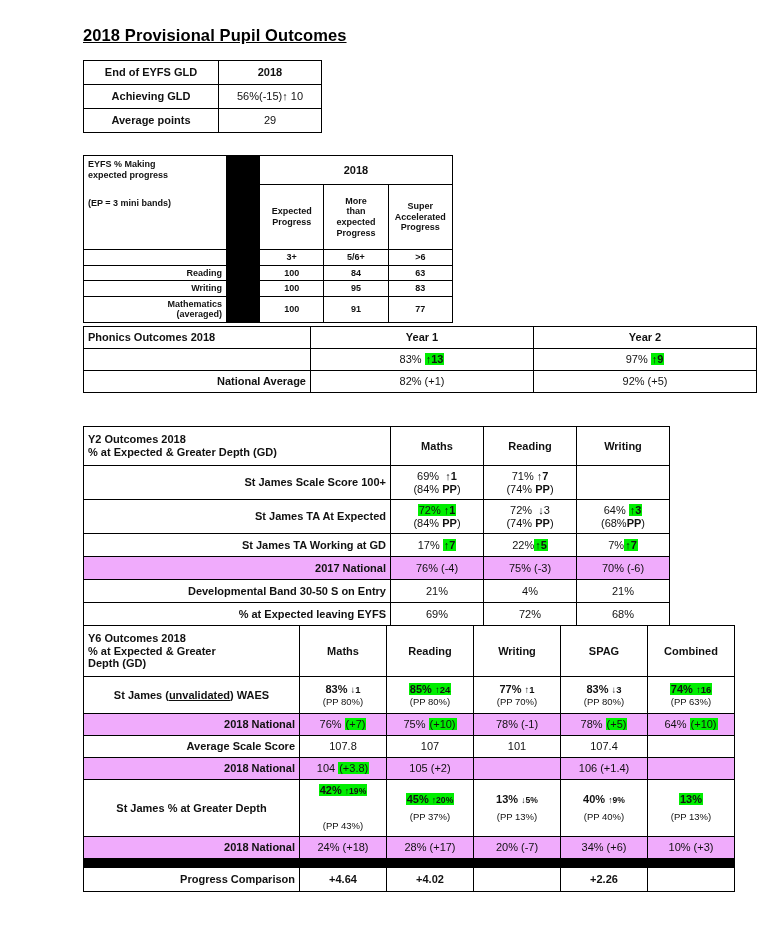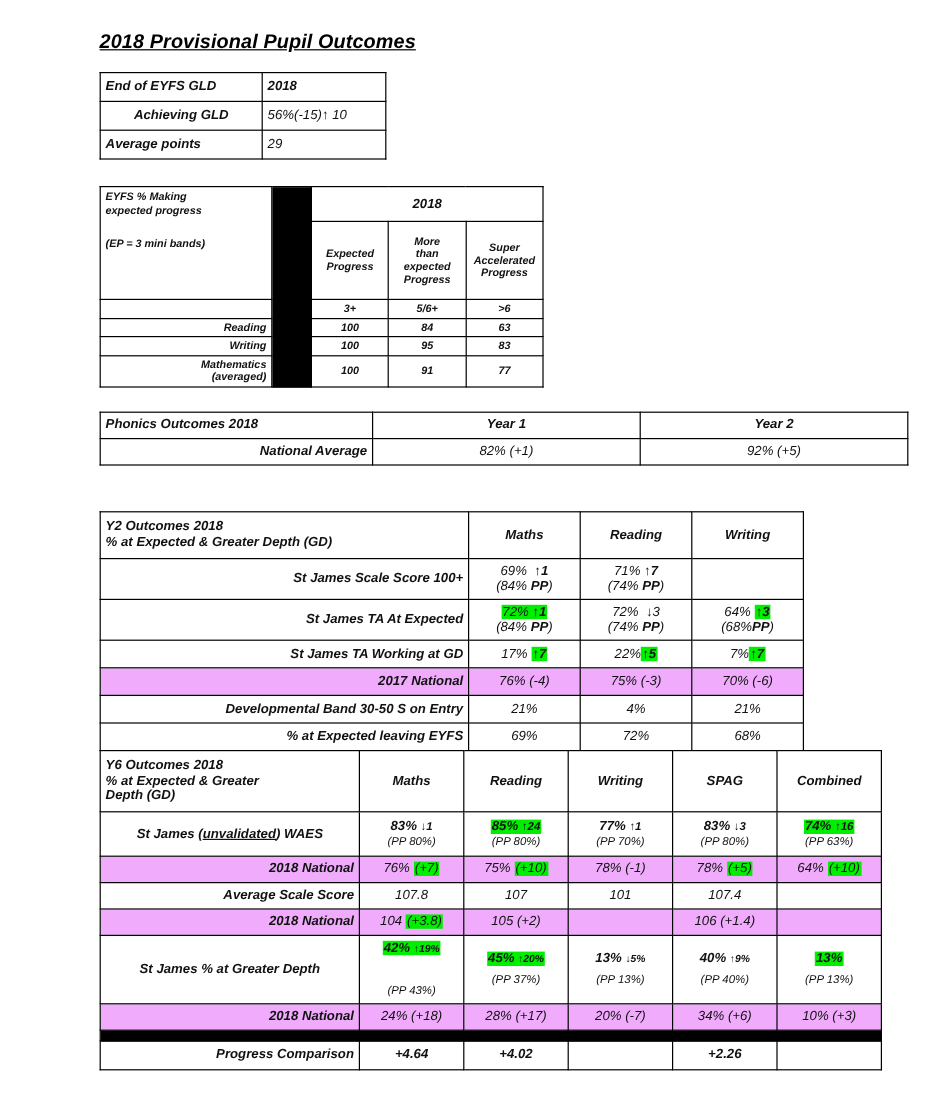--- a/index.html
+++ b/index.html
@@ -6,21 +6,21 @@
     margin: 0; padding: 0;
     background: #ffffff;
   }
   body {
     width: 781px; height: 933px;
     font-family: "Liberation Sans", sans-serif;
     color: #1a1a1a;
     position: relative;
     overflow: hidden;
   }
-  .page { position: relative; width: 781px; height: 933px; font-style: italic; }
+  .page { position: relative; width: 781px; height: 933px; }
 
   .doc-title {
     position: absolute;
     left: 83px; top: 26px;
     font-size: 16.5px;
     font-weight: bold;
     text-decoration: underline;
     letter-spacing: 0.1px;
     color: #000;
   }
@@ -45,33 +45,33 @@
   .lft { text-align: left; }
   .shade { background: #f0abfc; }
   .blackcell { background: #000; border-left: 1.3px solid #000; border-right: 1.3px solid #000; padding: 0; }
   .hl { background: #00ee00; padding: 0 1px; }
   .sm { font-size: 9.5px; }
   .xsm { font-size: 8.6px; }
   .nowrap { white-space: nowrap; }
 
   
   #tbl-gld { left: 83px; top: 60px; width: 223px; }
-  #tbl-gld td { height: 19px; }
+  #tbl-gld td { height: 19px; text-align: center; }
   #tbl-gld td.c1 { width: 126px; }
   #tbl-gld td.c2 { width: 94px; }
 
   
   #tbl-eyfs { left: 83px; top: 155px; width: 370px; }
   #tbl-eyfs td { font-size: 9px; font-weight: bold; }
   #tbl-eyfs td.cLab { width: 134px; }
   #tbl-eyfs td.cBlk { width: 24px; }
   #tbl-eyfs td.cD { width: 64px; }
 
   
-  #tbl-phon { left: 83px; top: 343px; width: 651px; }
+  #tbl-phon { left: 83px; top: 326px; width: 651px; }
   #tbl-phon td { height: 17px; font-size: 11px; }
   #tbl-phon td.c1 { width: 218px; }
   #tbl-phon td.c2 { width: 214px; }
   #tbl-phon td.c3 { width: 214px; }
 
   
   #tbl-y2 { left: 83px; top: 426px; width: 557px; }
   #tbl-y2 td.c1 { width: 298px; }
   #tbl-y2 td.cd { width: 84px; }
 
@@ -166,20 +166,31 @@
     </table>
 
   <table class="t" id="tbl-phon">
     <tbody>
         <tr>
       <td class="c1 b lft">Phonics Outcomes 2018</td>
       <td class="c2 b ctr">Year 1</td>
       <td class="c3 b ctr">Year 2</td>
     </tr>
     <tr>
+      <td class="c1">&nbsp;</td>
+      <td class="c2 ctr">
+        <span>83%</span>
+        <span class="hl b">↑13</span>
+      </td>
+      <td class="c3 ctr">
+        <span>97%</span>
+        <span class="hl b">↑9</span>
+      </td>
+    </tr>
+    <tr>
       <td class="c1 b rgt">National Average</td>
       <td class="c2 ctr">82% (+1)</td>
       <td class="c3 ctr">92% (+5)</td>
     </tr>
   </tbody>
     </table>
 
   <table class="t" id="tbl-y2">
     <tbody>
         <tr>

